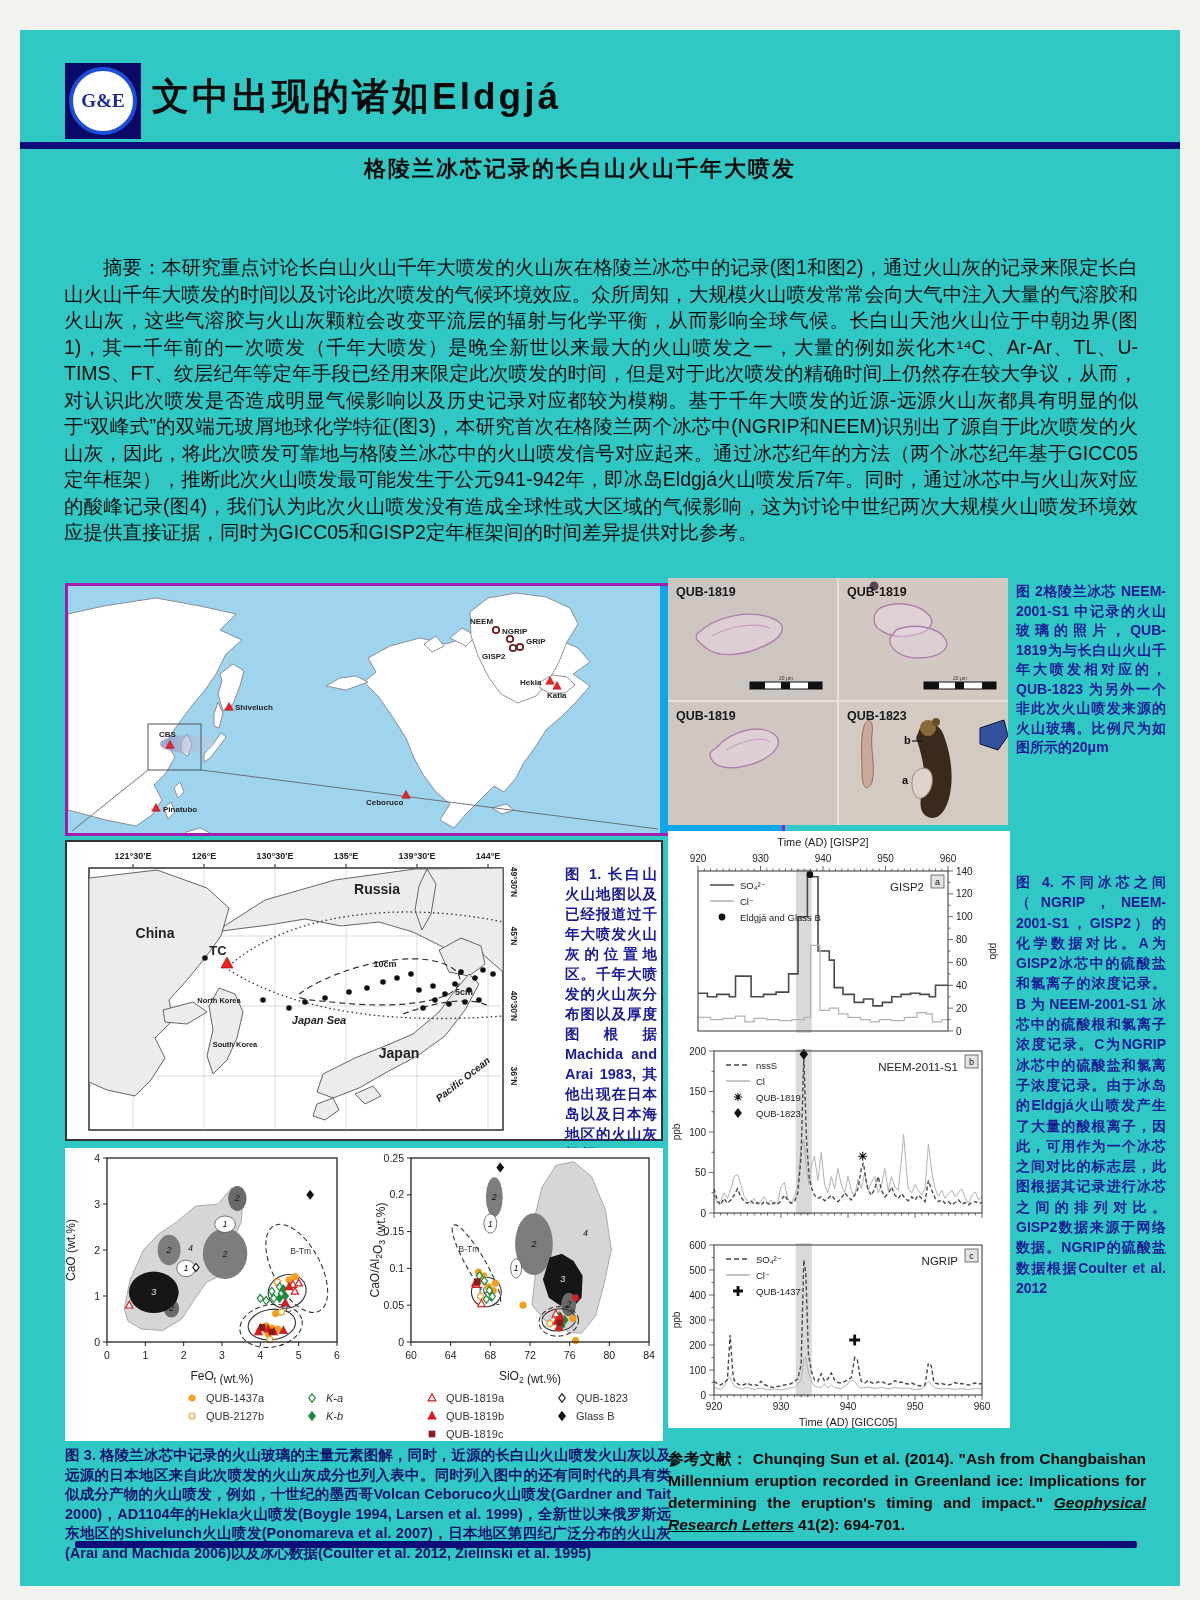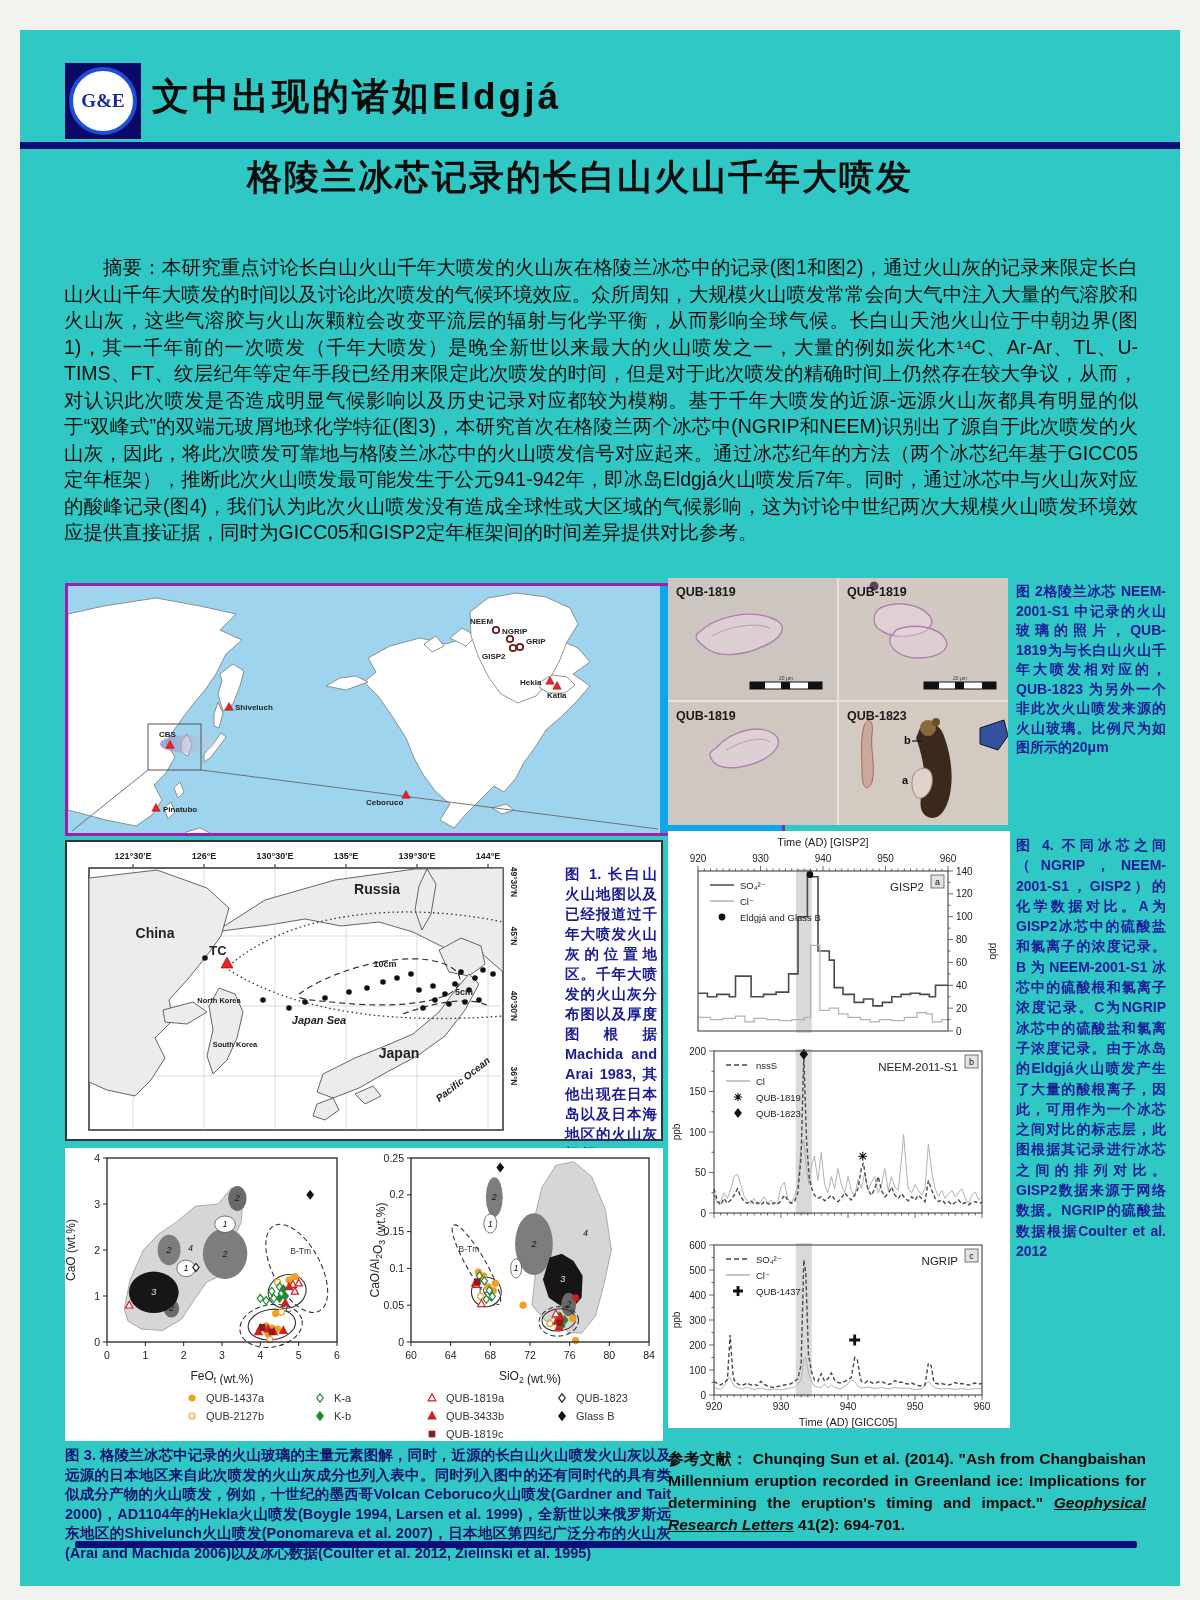--- a/index.html
+++ b/index.html
@@ -3,30 +3,30 @@
 <meta charset="utf-8">
 <style>
   html,body{margin:0;padding:0;background:#f2f2ee;}
   body{width:1200px;height:1600px;position:relative;font-family:"Liberation Sans","DejaVu Sans",sans-serif;}
   .poster{position:absolute;left:20px;top:30px;width:1160px;height:1556px;background:#2fc8c5;}
   .logo{position:absolute;left:45px;top:33px;width:76px;height:76px;background:#0a0a66;display:flex;align-items:center;justify-content:center;}
   .logo-circle{width:60px;height:60px;border-radius:50%;background:#fff;border:4px solid #1d4ed8;display:flex;align-items:center;justify-content:center;color:#1a2a9c;font-weight:bold;font-size:19px;font-family:"Liberation Serif","DejaVu Serif",serif;}
   .labname{position:absolute;left:132px;top:42px;font-size:37px;font-weight:900;color:#0a0a0a;letter-spacing:3px;}
   .rule1{position:absolute;left:0;top:112px;width:1160px;height:7px;background:#0d0d7a;}
   .rule2{position:absolute;left:55px;top:1511px;width:1062px;height:7px;background:#0d0d7a;border-radius:2px;}
-  .title{position:absolute;left:0;top:124px;width:1120px;text-align:center;font-size:35px;font-weight:900;color:#0b0b0b;letter-spacing:2px;}
+  .title{position:absolute;left:0;top:124px;width:1120px;text-align:center;font-size:22px;font-weight:900;color:#0b0b0b;letter-spacing:2px;}
   .authors{position:absolute;left:0;top:188px;width:1160px;text-align:center;font-size:22px;color:#111;}
   .abstract{position:absolute;left:44px;top:224px;width:1074px;font-size:19.5px;line-height:26.5px;color:#0c0c0c;text-align:justify;text-indent:2em;}
   .worldmap{position:absolute;left:45px;top:553px;width:720px;height:253px;background:#0ea5e9;border:3px solid #a21caf;box-sizing:border-box;}
   .fig1panel{position:absolute;left:45px;top:810px;width:598px;height:301px;background:#fff;border:2px solid #333;box-sizing:border-box;}
   .fig1cap{position:absolute;left:498px;top:22px;width:92px;font-size:14.5px;line-height:20px;color:#1b1b96;font-weight:600;text-align:justify;}
   .fig2panel{position:absolute;left:648px;top:548px;width:340px;height:247px;background:#cfc7c1;}
   .sidecap{position:absolute;font-size:14px;line-height:19.5px;color:#1b1b96;font-weight:600;text-align:justify;}
   .fig2cap{left:996px;top:552px;width:150px;}
-  .fig4cap{left:996px;top:805px;width:150px;line-height:20.3px;}
+  .fig4cap{left:996px;top:842px;width:150px;line-height:20.3px;}
   .fig4panel{position:absolute;left:648px;top:801px;width:342px;height:597px;background:#fff;}
   .fig3panel{position:absolute;left:45px;top:1118px;width:598px;height:292px;background:#fff;}
   .fig3legend{position:absolute;left:45px;top:1355px;width:598px;height:56px;background:#fff;font-size:11px;color:#333;}
   .lgcol{position:absolute;top:4px;}
   .lgitem{display:flex;align-items:center;height:18px;}
   .lgitem svg{margin-right:7px;}
   .fig3cap{position:absolute;left:45px;top:1416px;width:606px;font-size:14.5px;line-height:19.5px;color:#12126e;font-weight:600;text-align:justify;}
   .refs{position:absolute;left:648px;top:1418px;width:478px;font-size:15.5px;line-height:22px;color:#050505;font-weight:bold;text-align:justify;}
   .refs .journal{font-style:italic;text-decoration:underline;}
   svg text{font-family:"Liberation Sans","DejaVu Sans",sans-serif;}
@@ -643,21 +643,21 @@
           </svg>
           <span>QUB-1437a</span>
         </div>
         <div class="lgitem">
           <svg width="14" height="14">
             <circle cx="7" cy="7" r="3" fill="#fff" stroke="#F0A020" stroke-width="1.2"></circle>
           </svg>
           <span>QUB-2127b</span>
         </div>
       </div>
-      <div class="lgcol" style="left: 248px;">
+      <div class="lgcol" style="left: 240px; font-style: italic;">
         <div class="lgitem">
           <svg width="14" height="14">
             <path d="M7,2.8 L10.276,7 L7,11.2 L3.7239999999999998,7 Z" fill="#fff" stroke="#1d8a3a" stroke-width="1.2"></path>
           </svg>
           <span>K-a</span>
         </div>
         <div class="lgitem">
           <svg width="14" height="14">
             <path d="M7,2.8 L10.276,7 L7,11.2 L3.7239999999999998,7 Z" fill="#1d8a3a" stroke="#1d8a3a" stroke-width="1.2"></path>
           </svg>
@@ -668,21 +668,21 @@
         <div class="lgitem">
           <svg width="14" height="14">
             <path d="M7,2.8 L10.864,9.94 L3.1359999999999997,9.94 Z" fill="#fff" stroke="#d62020" stroke-width="1.2"></path>
           </svg>
           <span>QUB-1819a</span>
         </div>
         <div class="lgitem">
           <svg width="14" height="14">
             <path d="M7,2.8 L10.864,9.94 L3.1359999999999997,9.94 Z" fill="#d62020" stroke="#d62020" stroke-width="1.2"></path>
           </svg>
-          <span>QUB-3433b</span>
+          <span>QUB-1819b</span>
         </div>
         <div class="lgitem">
           <svg width="14" height="14">
             <rect x="4.144" y="4.144" width="5.712000000000001" height="5.712000000000001" fill="#8b1a1a" stroke="#8b1a1a" stroke-width="1"></rect>
           </svg>
           <span>QUB-1819c</span>
         </div>
       </div>
       <div class="lgcol" style="left: 490px;">
         <div class="lgitem">

